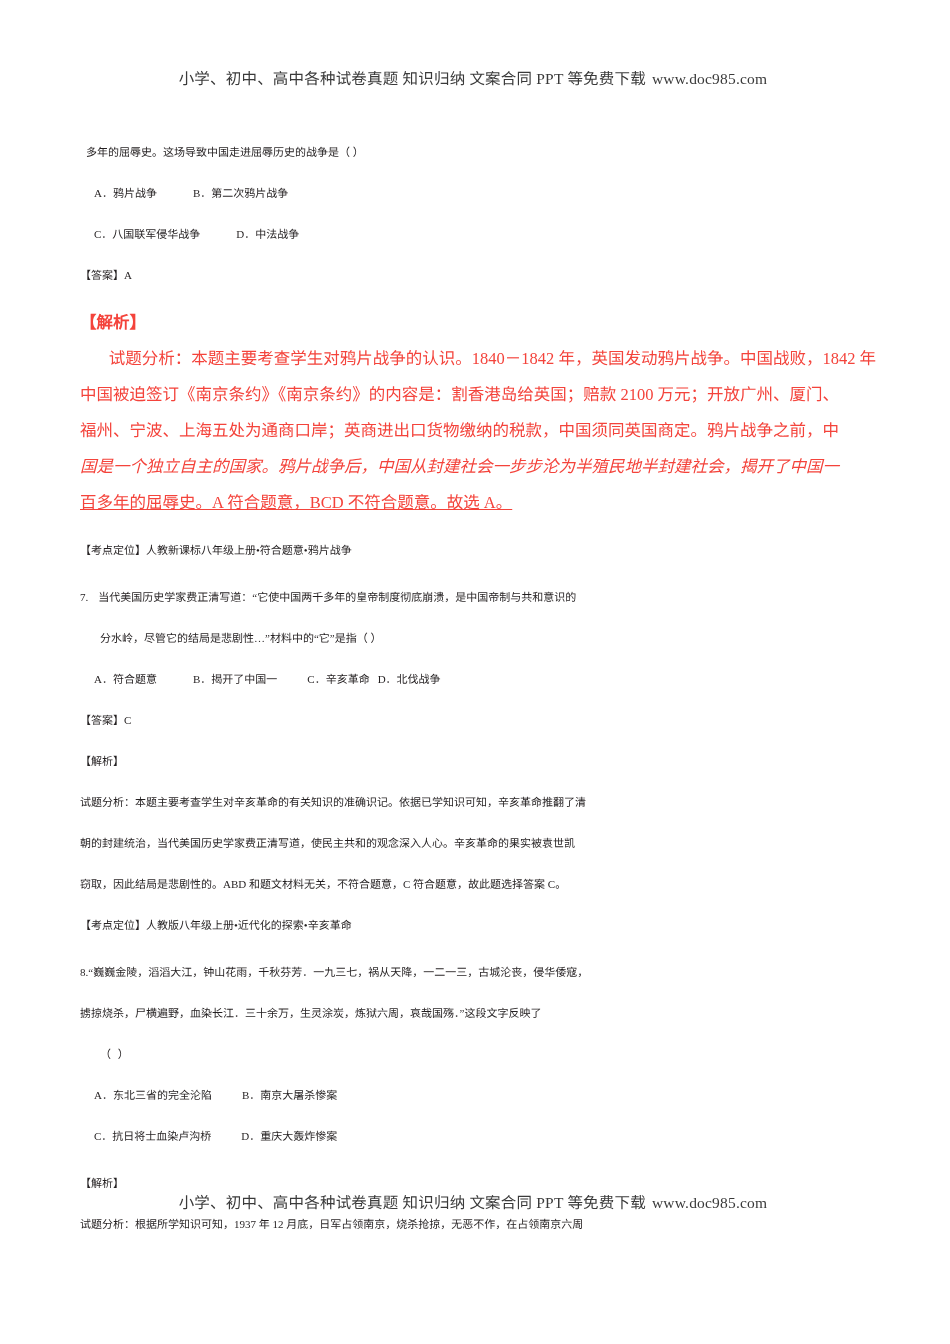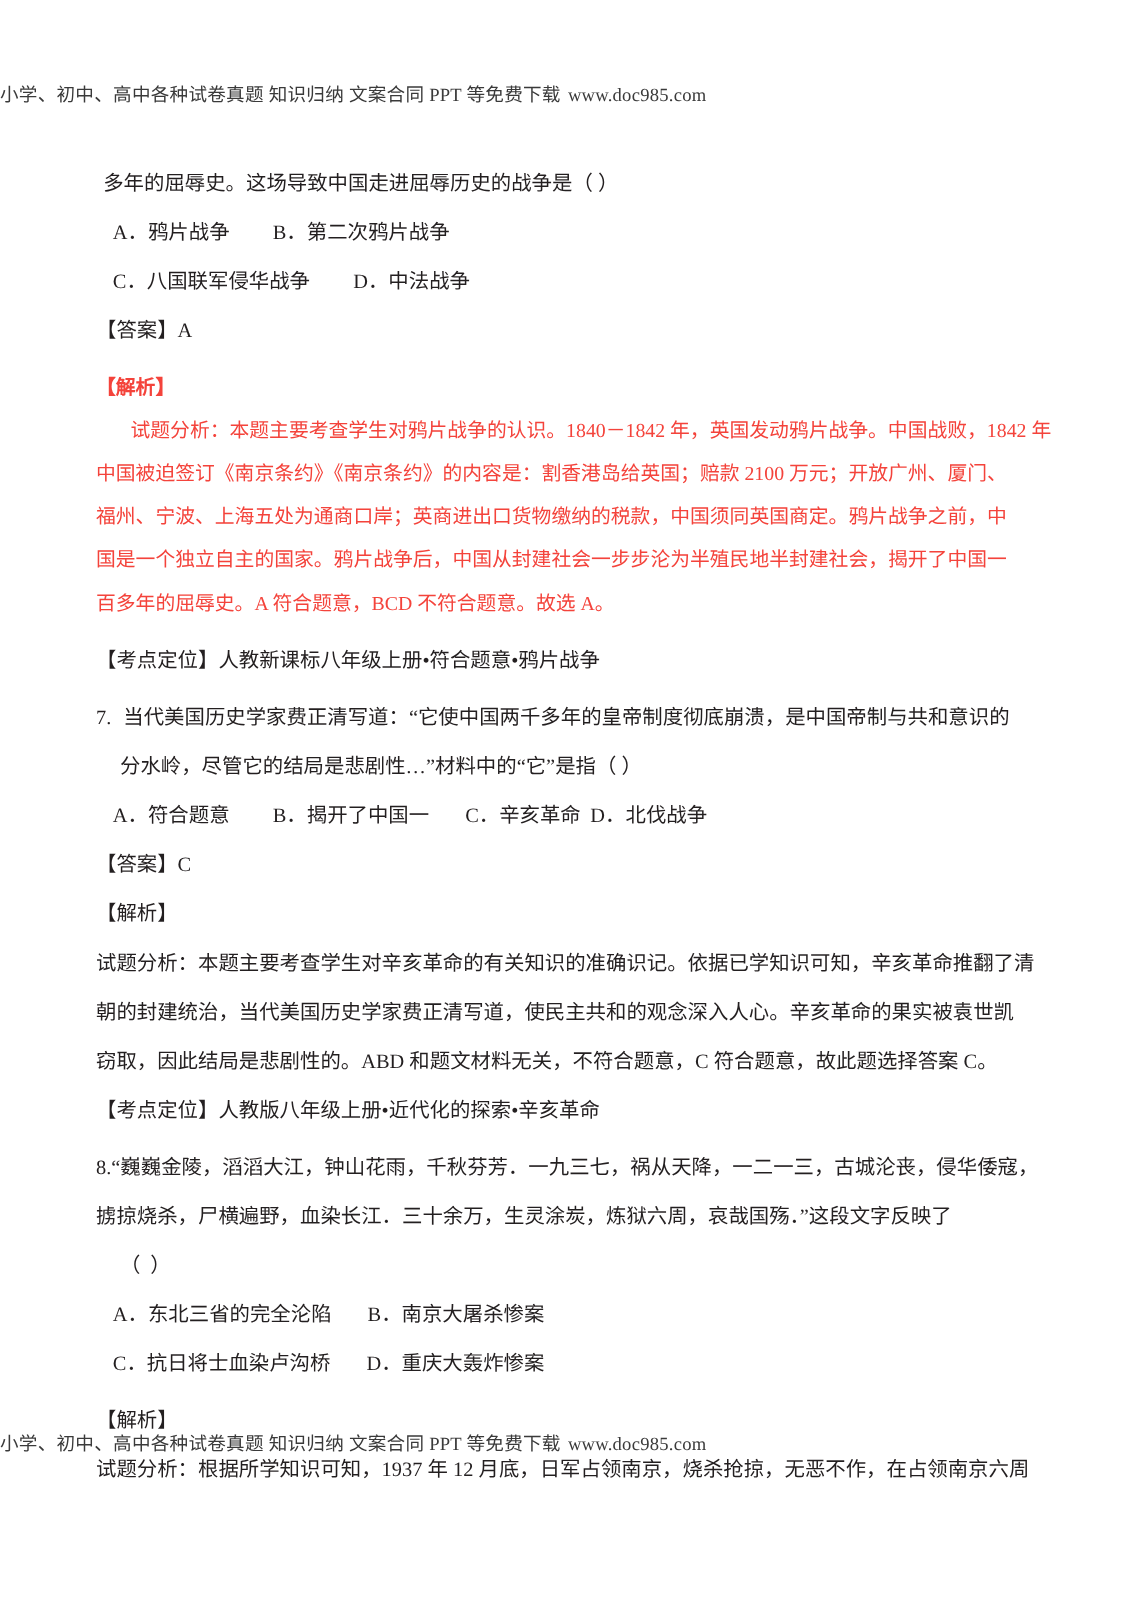--- a/index.html
+++ b/index.html
@@ -23,21 +23,21 @@
     height: 1344px;
     box-sizing: border-box;
     padding: 0 80px;
   }
 
   
   .runner {
     position: absolute;
     left: 0;
     width: 946px;
-    text-align: left;
+    text-align: center;
     font-size: 15.5px;
     letter-spacing: 0.2px;
     color: #3a3a3a;
     white-space: nowrap;
   }
   .runner.head { top: 66px; }
   .runner.foot { top: 1190px; }
   .runner .url {
     font-family: "Liberation Serif", "DejaVu Serif", serif;
     margin-left: 6px;
@@ -45,21 +45,21 @@
 
   
   .flow {
     position: absolute;
     left: 86px;
     top: 135px;
     width: 790px;
   }
 
   .ln {
-    font-size: 17px;
+    font-size: 11px;
     line-height: 35px;
     white-space: nowrap;
     color: #231f20;
   }
 
   
   .gap-sm { height: 6px; }
   .gap-md { height: 12px; }
 
   .indent-1 { padding-left: 8px; }
@@ -112,22 +112,22 @@
     </div>
     <div class="gap-md"></div>
 
     <div class="red hang">
       <div>
         <span class="hdr">【解析】</span>
       </div>
       <div class="ln red" style="line-height:36px;text-align:right;">试题分析：本题主要考查学生对鸦片战争的认识。1840－1842 年，英国发动鸦片战争。中国战败，1842 年</div>
       <div class="ln red" style="line-height:36px;">中国被迫签订《南京条约》《南京条约》的内容是：割香港岛给英国；赔款 2100 万元；开放广州、厦门、</div>
       <div class="ln red" style="line-height:36px;">福州、宁波、上海五处为通商口岸；英商进出口货物缴纳的税款，中国须同英国商定。鸦片战争之前，中</div>
-      <div class="ln red" style="line-height:36px;">国是一个独立自主的国家。鸦片战争后，中国从封建社会一步步沦为半殖民地半封建社会，揭开了中国一</div>
-      <div class="ln red" style="line-height:36px;">百多年的屈辱史。A 符合题意，BCD 不符合题意。故选 A。</div>
+      <div class="ln red" style="line-height:36px;font-style:italic;">国是一个独立自主的国家。鸦片战争后，中国从封建社会一步步沦为半殖民地半封建社会，揭开了中国一</div>
+      <div class="ln red" style="line-height:36px;text-decoration:underline;">百多年的屈辱史。A 符合题意，BCD 不符合题意。故选 A。</div>
     </div>
     <div class="gap-md"></div>
 
     <div class="ln hang">
       <span class="tag">【考点定位】</span><span>人教新课标八年级上册•符合题意•鸦片战争</span>
     </div>
     <div class="gap-md"></div>
 
     <div class="ln hang">
       <span>7.</span><span class="opt-gap-sm" style="width:10px;"></span><span>当代美国历史学家费正清写道：“它使中国两千多年的皇帝制度彻底崩溃，是中国帝制与共和意识的</span>

